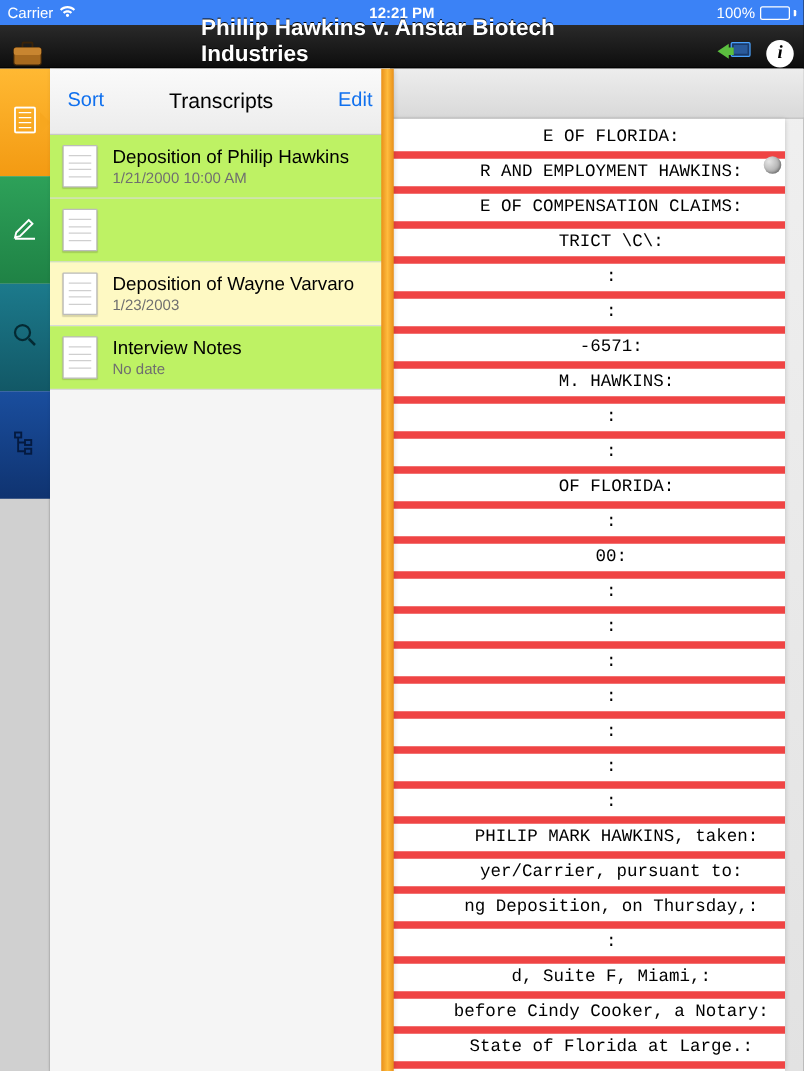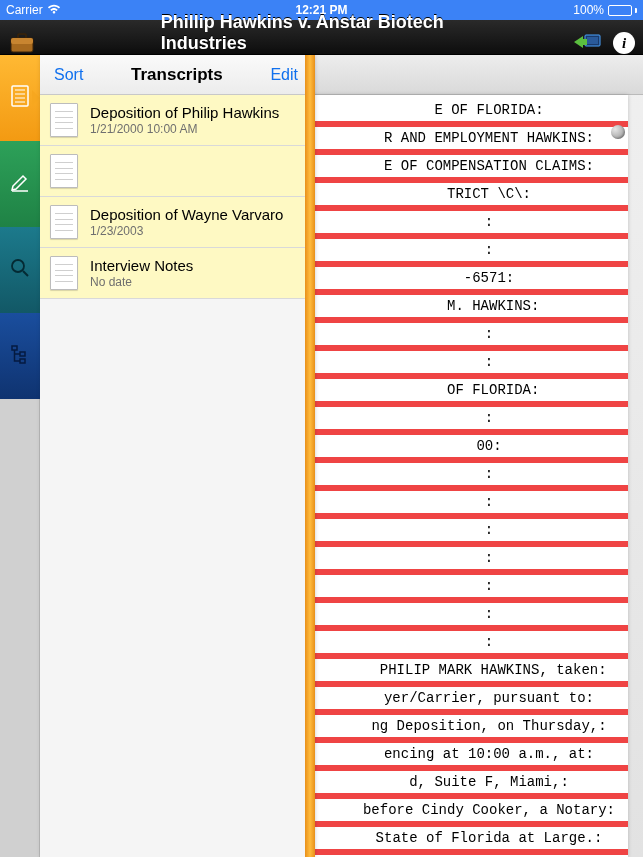--- a/index.html
+++ b/index.html
@@ -25,25 +25,25 @@
 .left-rail { position: absolute; left: 0; top: 0; bottom: 0; width: 40px; background: #d0d0d0; display: flex; flex-direction: column; box-shadow: inset -1px 0 0 rgba(0,0,0,0.1); }
 .rail-item { height: 86px; display: flex; align-items: center; justify-content: center; position: relative; }
 .rail-item.sel { background: linear-gradient(#ffb933,#f39a12); }
 .rail-item.green { background: linear-gradient(#2da159,#1f8245); }
 .rail-item.teal { background: linear-gradient(#1c7a8c,#125866); }
 .rail-item.blue { background: linear-gradient(#1a4e9e,#0f3370); }
 .rail-item.sel::after { content: ''; position: absolute; right: -8px; top: 50%; transform: translateY(-50%); border: 8px solid transparent; border-left-color: #f7a71f; }
 .rail-icon { color: #fff; }
 
 .panel-shadow { position: absolute; left: 40px; top: 0; bottom: 0; width: 272px; background: #f5f5f5; box-shadow: 2px 0 5px rgba(0,0,0,0.3); z-index: 10; }
-.panel-header { height: 40px; background: linear-gradient(#fafafa,#ececec); border-bottom: 1px solid #c8c8c8; display: flex; align-items: center; justify-content: space-between; padding: 0 14px; }
+.panel-header { height: 53px; background: linear-gradient(#fafafa,#ececec); border-bottom: 1px solid #c8c8c8; display: flex; align-items: center; justify-content: space-between; padding: 0 14px; }
 .panel-header .hbtn { color: #1070ee; font-size: 16px; }
-.panel-title { font-size: 17px; font-weight: 700; color: #000; }
+.panel-title { font-size: 17px; font-weight: 400; color: #000; }
 .list { background: #f2f2f2; }
-.list-row { display: flex; align-items: center; gap: 12px; padding: 8px 10px; border-bottom: 1px solid #d9d9d9; background: #fef9c3; }
+.list-row { display: flex; align-items: center; gap: 12px; padding: 8px 10px; border-bottom: 1px solid #d9d9d9; background: #bef264; }
 .list-row.selected { background: #fef9c3; }
 .doc-icon { width: 28px; height: 34px; background: #fff; border: 1px solid #bcbcbc; border-radius: 1px; box-shadow: 0 1px 1px rgba(0,0,0,.15); display: flex; flex-direction: column; justify-content: space-around; padding: 5px 4px; flex-shrink: 0; }
 .doc-icon .ln { height: 1px; background: #cfcfcf; }
 .row-text { display: flex; flex-direction: column; overflow: hidden; }
 .row-title { font-size: 15px; color: #000; white-space: nowrap; overflow: hidden; text-overflow: ellipsis; }
 .row-sub { font-size: 12px; color: #6f6f6f; margin-top: 1px; }
 
 .orange-bar { position: absolute; left: 305px; top: 0; bottom: 0; width: 10px; background: linear-gradient(90deg,#e8901a,#ffbb3d,#e8901a); z-index: 12; }
 
 .doc-bg { position: absolute; left: 40px; right: 0; top: 0; bottom: 0; background: linear-gradient(#f0f0f0,#e2e2e2); }
@@ -117,21 +117,21 @@
         <div class="doc-line"><span></span><span class="colon">:</span></div>
         <div class="doc-line"><span></span><span class="colon">:</span></div>
         <div class="doc-line"><span></span><span class="colon">:</span></div>
         <div class="doc-line"><span></span><span class="colon">:</span></div>
         <div class="doc-line"><span></span><span class="colon">:</span></div>
         <div class="doc-line"><span></span><span class="colon">:</span></div>
         <div class="doc-line"><span></span><span class="colon">:</span></div>
         <div class="doc-line"><span> PHILIP MARK HAWKINS, taken</span><span class="colon">:</span></div>
         <div class="doc-line"><span>yer/Carrier, pursuant to</span><span class="colon">:</span></div>
         <div class="doc-line"><span>ng Deposition, on Thursday,</span><span class="colon">:</span></div>
-        <div class="doc-line"><span>encing at 10:00 a.m., at</span><span class="colon">:</span></div>
+        <div class="doc-line"><span class="colon">:</span></div>
         <div class="doc-line"><span>d, Suite F, Miami,</span><span class="colon">:</span></div>
         <div class="doc-line"><span>before Cindy Cooker, a Notary</span><span class="colon">:</span></div>
         <div class="doc-line"><span>State of Florida at Large.</span><span class="colon">:</span></div>
       </div>
     <div class="globe"></div>
   </div>
 
   <div class="left-rail">
     <div class="rail-item sel">
       <span class="rail-icon">

